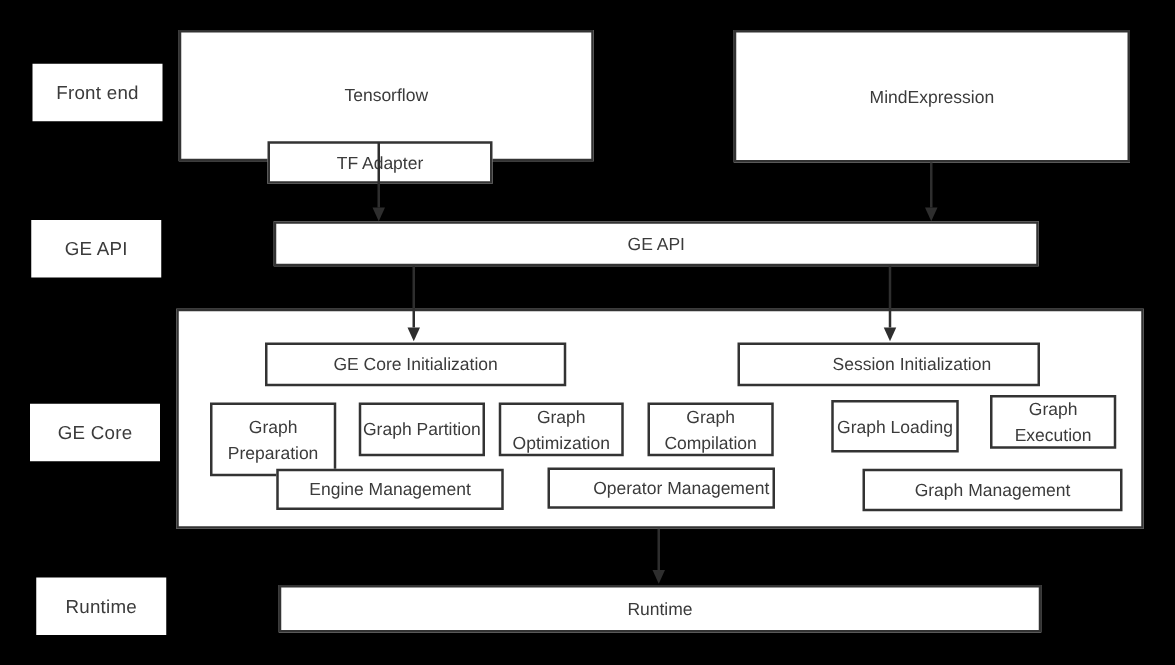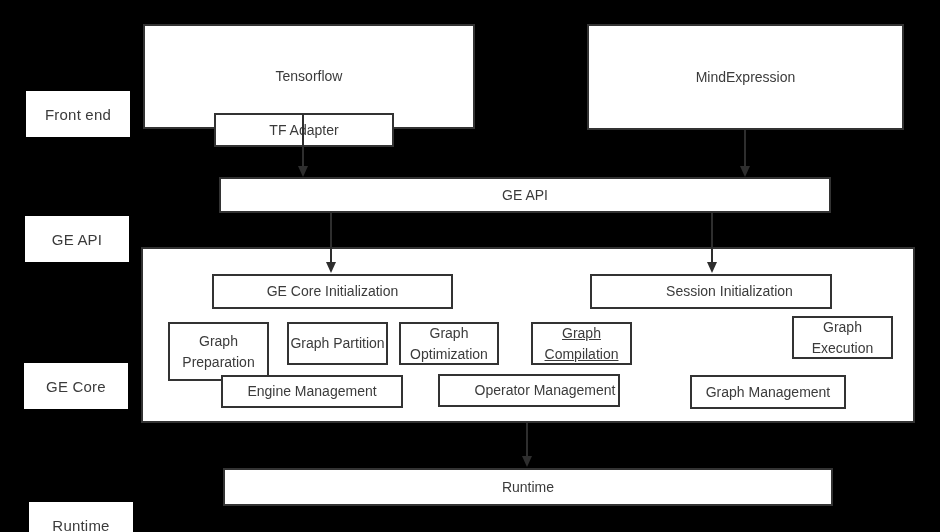--- a/index.html
+++ b/index.html
@@ -17,21 +17,20 @@
     overflow: hidden;
   }
   .side-label {
     position: absolute;
     background: #ffffff;
     display: flex;
     align-items: center;
     justify-content: center;
     font-size: 15px;
     letter-spacing: 0.2px;
-    margin-top: 40px;
   }
   .node {
     position: absolute;
     background: #ffffff;
     border: 2px solid #333333;
     box-sizing: border-box;
     display: flex;
     align-items: center;
     justify-content: center;
     text-align: center;
@@ -45,26 +44,26 @@
   #mindexpression-box { left: 587px; top: 24px; width: 317px; height: 106px; }
   
   #ge-api-bar { left: 219px; top: 177px; width: 612px; height: 36px; }
   
   #ge-core-box { left: 141px; top: 247px; width: 774px; height: 176px; display: block; }
   #ge-core-init-box       { left: 69px;  top: 25px;  width: 241px; height: 35px; }
   #session-init-box       { left: 447px; top: 25px;  width: 242px; height: 35px; padding-left: 37px; }
   #graph-preparation-box  { left: 25px;  top: 73px;  width: 101px; height: 59px; }
   #graph-partition-box    { left: 144px; top: 73px;  width: 101px; height: 43px; }
   #graph-optimization-box { left: 256px; top: 73px;  width: 100px; height: 43px; align-items: center; }
-  #graph-compilation-box  { left: 388px; top: 73px;  width: 101px; height: 43px; text-decoration: underline; }
+  #graph-compilation-box  { left: 375px; top: 73px;  width: 101px; height: 43px; }
   #graph-loading-box      { left: 522px; top: 71px;  width: 102px; height: 42px; }
   #graph-execution-box    { left: 649px; top: 67px;  width: 101px; height: 43px; }
   #engine-management-box  { left: 50px;  top: 126px; width: 182px; height: 33px; margin-left: 28px; }
   #operator-management-box{ left: 295px; top: 125px; width: 182px; height: 33px; padding-left: 32px; }
-  #graph-management-box   { left: 547px; top: 126px; width: 156px; height: 34px; }
+  #graph-management-box   { left: 547px; top: 126px; width: 208px; height: 34px; }
   
   #runtime-bar { left: 223px; top: 468px; width: 610px; height: 38px; }
   
   #label-front-end { left: 26px; top: 51px;  width: 104px; height: 46px; }
   #label-ge-api    { left: 25px; top: 176px; width: 104px; height: 46px; }
   #label-ge-core   { left: 24px; top: 323px; width: 104px; height: 46px; }
   #label-runtime   { left: 29px; top: 462px; width: 104px; height: 46px; }
   
   .arrow {
     position: absolute;
@@ -133,20 +132,23 @@
     </div>
     <div class="node" id="graph-partition-box">
       <span>Graph Partition</span>
     </div>
     <div class="node" id="graph-optimization-box">
       <span>Graph Optimization</span>
     </div>
     <div class="node" id="graph-compilation-box">
       <span>Graph Compilation</span>
     </div>
+    <div class="node" id="graph-loading-box">
+      <span>Graph Loading</span>
+    </div>
     <div class="node" id="graph-execution-box">
       <span>Graph Execution</span>
     </div>
     <div class="node" id="engine-management-box">
       <span>Engine Management</span>
     </div>
     <div class="node" id="operator-management-box">
       <span>Operator Management</span>
     </div>
     <div class="node" id="graph-management-box">

